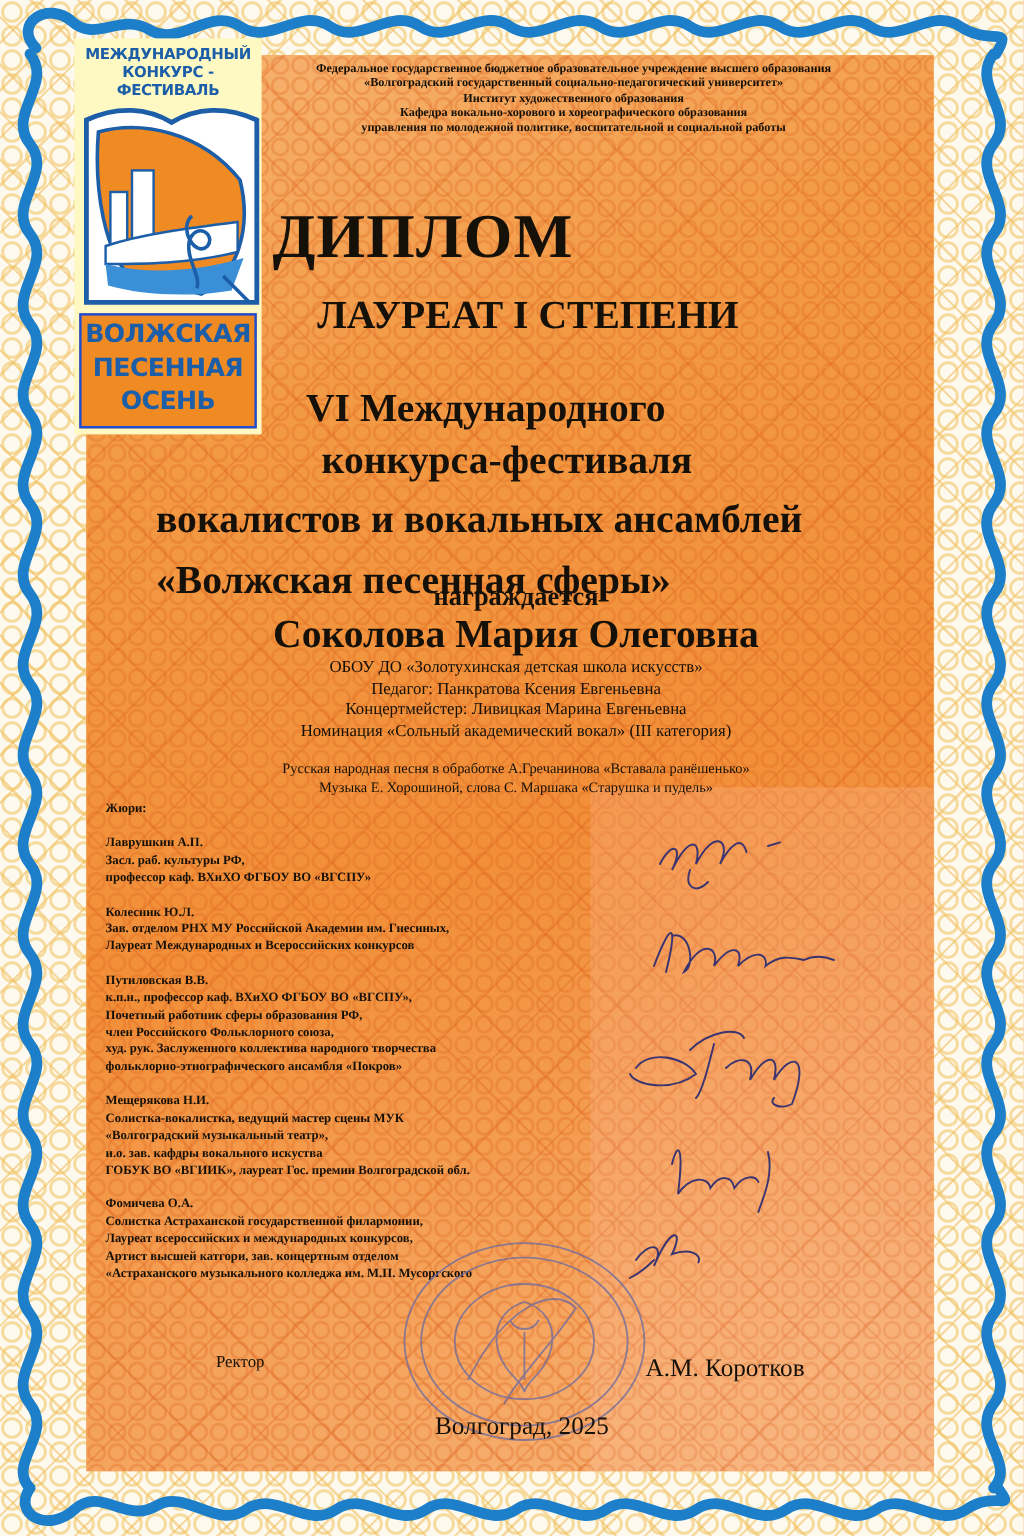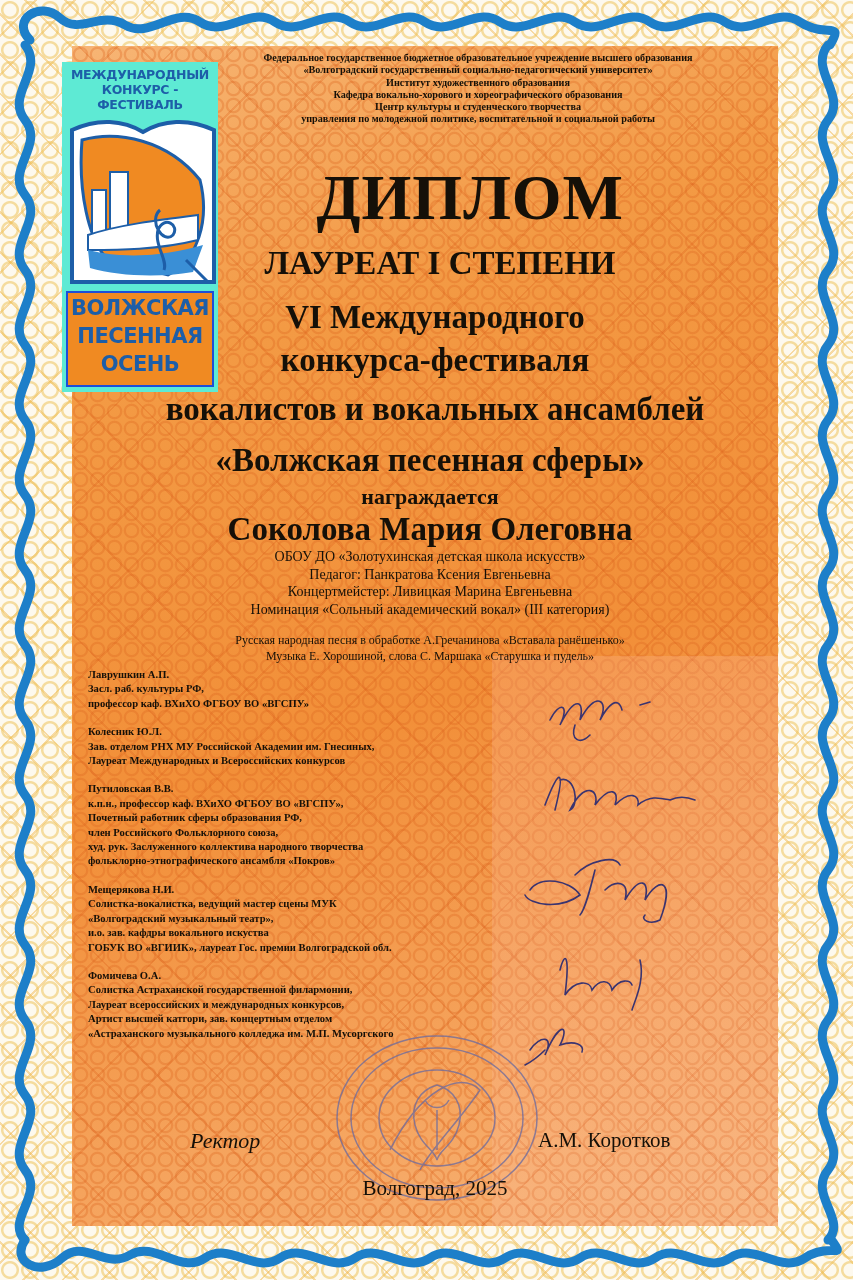--- a/index.html
+++ b/index.html
@@ -35,68 +35,68 @@
         repeating-linear-gradient(45deg, transparent 0 40px, rgba(220,95,25,0.28) 40px 42px),
         repeating-linear-gradient(-45deg, transparent 0 40px, rgba(220,95,25,0.28) 40px 42px);
       background-size: 17px 17px, auto, auto;
     }
     .panel::after {
       content: ""; position: absolute; left: 420px; top: 610px; right: 0; bottom: 0;
       background: linear-gradient(180deg, rgba(255,190,170,0.22), rgba(255,200,180,0.18));
     }
     
     .logo {
-      position: absolute; left: 62px; top: 62px; width: 156px; height: 330px;
-      background: #5eead4; z-index: 3;
+      position: absolute; left: 62px; top: 32px; width: 156px; height: 330px;
+      background: #fef9c3; z-index: 3;
     }
     .logo-top {
       text-align: center; color: #1d5ea8; font-family: "DejaVu Sans", sans-serif;
       font-weight: bold; font-size: 12.5px; line-height: 15px; padding-top: 5px;
       letter-spacing: -0.3px;
     }
     .logo-emblem { position: absolute; left: 6px; top: 48px; width: 150px; height: 180px; }
     .logo-bottom {
       position: absolute; left: 4px; right: 4px; bottom: 5px; height: 96px;
       background: #f08a22; border: 2px solid #1d4ed8; box-sizing: border-box;
       color: #1d5ea8; font-family: "DejaVu Sans", sans-serif; font-weight: bold;
       font-size: 21px; line-height: 28px; text-align: center; padding-top: 1px;
       letter-spacing: -0.5px;
     }
     .content { position: absolute; inset: 0; z-index: 4; }
     .org-lines {
       position: absolute; left: 232px; top: 52px; width: 492px;
       text-align: center; font-size: 10.2px; line-height: 12.3px; font-weight: bold;
     }
     .title-diplom {
-      position: absolute; left: 244px; top: 168px; width: 380px; text-align: right;
-      font-size: 64px; font-weight: bold; letter-spacing: 1px; line-height: 60px;
+      position: absolute; left: 227px; top: 168px; width: 380px; text-align: left;
+      font-size: 52px; font-weight: bold; letter-spacing: 1px; line-height: 60px;
     }
     .title-laureate {
       position: absolute; left: 240px; top: 243px; width: 400px; text-align: center;
       font-size: 33px; font-weight: bold; line-height: 40px;
     }
     .title-line {
-      position: absolute; font-size: 33px; font-weight: bold; line-height: 40px; text-align: center;
+      position: absolute; font-size: 33px; font-weight: bold; line-height: 40px; text-align: left; margin-top: 24px;
     }
     .award { position: absolute; left: 140px; top: 484px; width: 580px; text-align: center; }
     .award .awarded { font-size: 22px; font-weight: bold; line-height: 26px; }
     .award .name { font-size: 33px; font-weight: bold; line-height: 38px; }
     .award .info { font-size: 14px; line-height: 17.5px; }
     .repertoire {
       position: absolute; left: 140px; top: 632px; width: 580px; text-align: center;
       font-size: 12px; line-height: 16px;
     }
     .jury {
       position: absolute; left: 88px; top: 668px; width: 420px;
       font-size: 10.6px; line-height: 14.4px; font-weight: bold;
     }
     .jury .label { margin-bottom: 14px; }
     .jury .member { margin-bottom: 14px; }
     .signatures { position: absolute; left: 500px; top: 680px; width: 200px; height: 400px; }
-    .rector-label { position: absolute; left: 190px; top: 1128px; font-size: 22px; font-style: italic; }
+    .rector-label { position: absolute; left: 180px; top: 1128px; font-size: 14px; }
     .rector-name { position: absolute; left: 538px; top: 1128px; font-size: 21px; }
     .city-year { position: absolute; left: 350px; top: 1176px; width: 170px; text-align: center; font-size: 21px; }
     .seal { position: absolute; left: 330px; top: 1030px; width: 215px; height: 175px; }
   </style>
 </head>
 <body>
 
 <div class="border-pattern"></div>
 
 <svg class="frame-svg" width="853" height="1280" viewBox="0 0 853 1280">
@@ -135,46 +135,46 @@
     <div>ОСЕНЬ</div>
   </div>
 </div>
 
 <div class="content">
   <div class="org-lines">
     <div>Федеральное государственное бюджетное образовательное учреждение высшего образования</div>
     <div>«Волгоградский государственный социально-педагогический университет»</div>
     <div>Институт художественного образования</div>
     <div>Кафедра вокально-хорового и хореографического образования</div>
-    <div>Центр культуры и студенческого творчества</div>
     <div>управления по молодежной политике, воспитательной и социальной работы</div>
   </div>
 
   <div class="title-diplom">ДИПЛОМ</div>
   <div class="title-laureate">ЛАУРЕАТ I СТЕПЕНИ</div>
   <div class="title-line" style="left:255px; top:297px; width:360px;">VI Международного</div>
-  <div class="title-line" style="left:255px; top:340px; width:360px;">конкурса-фестиваля</div>
+  <div class="title-line" style="left:268px; top:340px; width:360px;">конкурса-фестиваля</div>
   <div class="title-line" style="left:130px; top:389px; width:610px;">вокалистов и вокальных ансамблей</div>
   <div class="title-line" style="left:130px; top:440px; width:600px;">«Волжская песенная сферы»</div>
 
   <div class="award">
     <div class="awarded">награждается</div>
     <div class="name">Соколова Мария Олеговна</div>
     <div class="info">ОБОУ ДО «Золотухинская детская школа искусств»</div>
     <div class="info">Педагог: Панкратова Ксения Евгеньевна</div>
     <div class="info">Концертмейстер: Ливицкая Марина Евгеньевна</div>
     <div class="info">Номинация «Сольный академический вокал» (III категория)</div>
   </div>
 
   <div class="repertoire">
     <div>Русская народная песня в обработке А.Гречанинова  «Вставала ранёшенько»</div>
     <div>Музыка Е. Хорошиной, слова С. Маршака  «Старушка и пудель»</div>
   </div>
 
   <div class="jury">
+    <div class="label">Жюри:</div>
     <div class="member">
       <div>Лаврушкин А.П.</div>
       <div>Засл. раб. культуры РФ,</div>
       <div>профессор каф. ВХиХО ФГБОУ ВО «ВГСПУ»</div>
     </div>
     <div class="member">
       <div>Колесник Ю.Л.</div>
       <div>Зав. отделом РНХ МУ Российской Академии им. Гнесиных,</div>
       <div>Лауреат Международных и Всероссийских конкурсов</div>
     </div>

